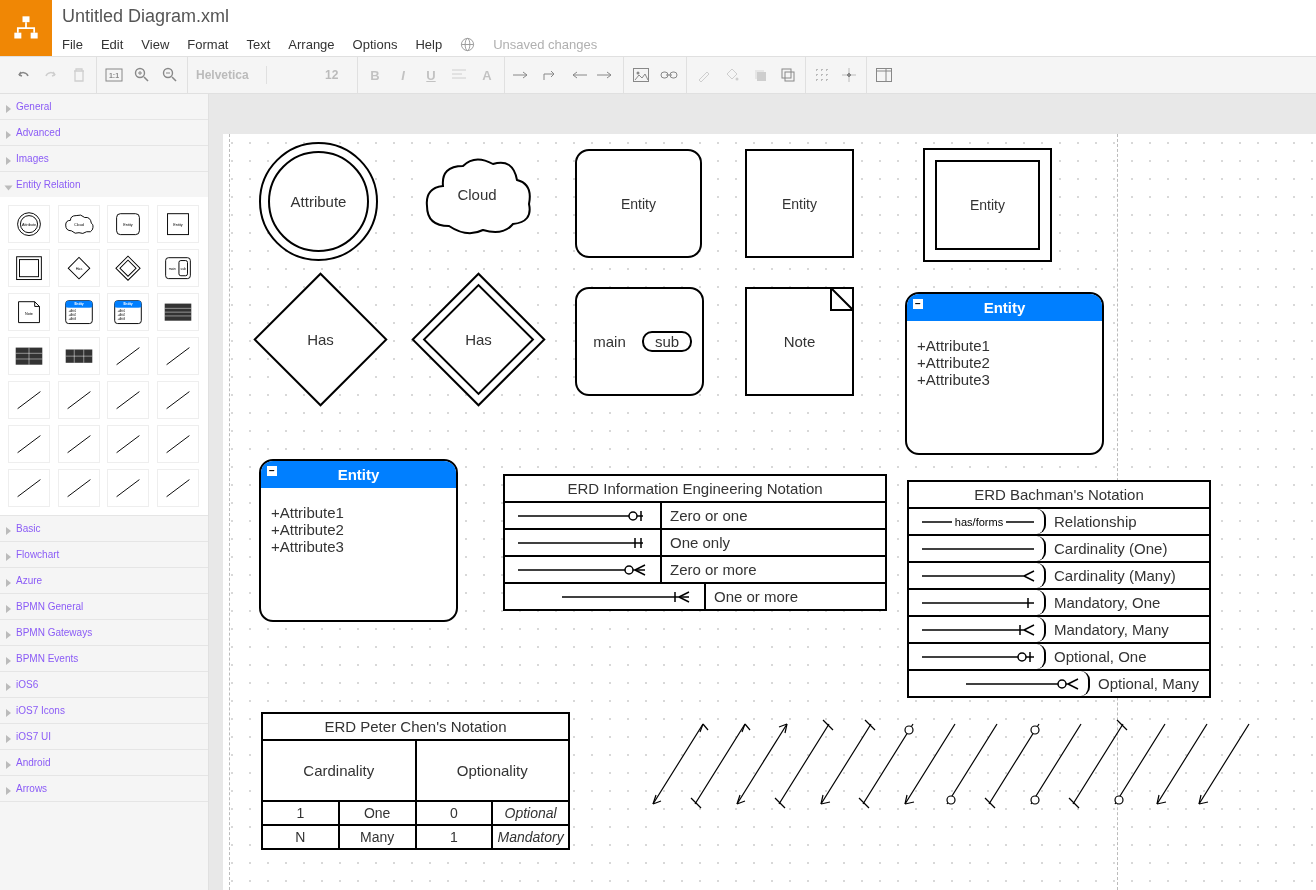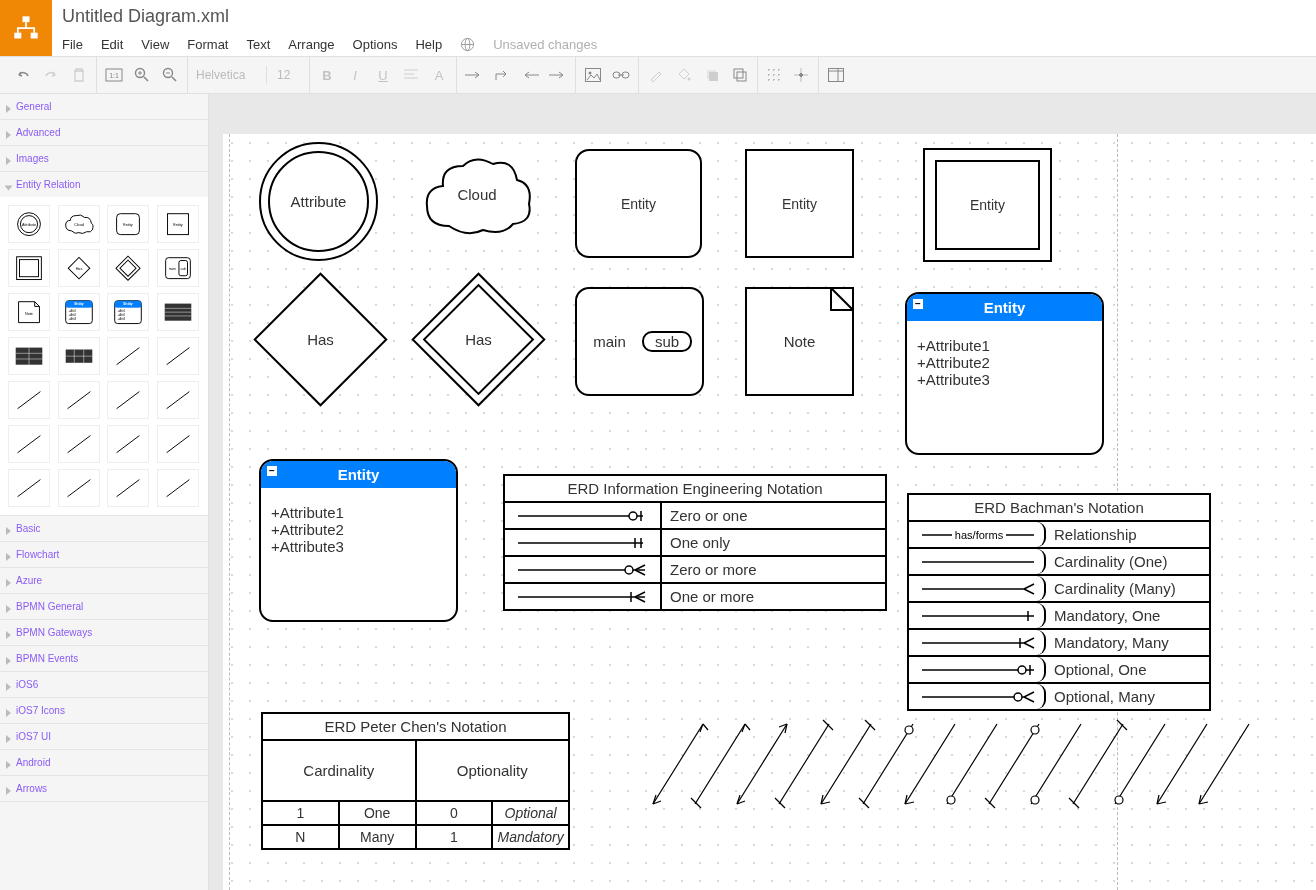--- a/index.html
+++ b/index.html
@@ -11,21 +11,21 @@
   .logo svg { width:28px; height:28px; }
   .title-area { padding:6px 10px 4px 10px; }
   .title { font-size:18px; color:#555; }
   .menubar { display:flex; gap:18px; padding-top:6px; align-items:center; }
   .menubar span.menu-item { cursor:pointer; color:#333; }
   .menubar .globe { width:15px; height:15px; color:#777; }
   .unsaved { color:#b0b0b0; }
 
   
   .toolbar { height:36px; background:#f5f5f5; border-bottom:1px solid #e0e0e0; display:flex; align-items:center; padding:0 6px; gap:0; }
-  .tb-group { display:flex; align-items:center; padding:0 8px; height:100%; border-right:1px solid #e0e0e0; gap:10px; }
+  .tb-group { display:flex; align-items:center; padding:0 8px; height:100%; border-right:1px solid #e0e0e0; gap:10px;font-weight:bold; }
   .tb-group:last-child { border-right:none; }
   .tb-btn { width:18px; height:18px; display:flex; align-items:center; justify-content:center; color:#666; cursor:pointer; }
   .tb-btn.dim { opacity:.35; }
   .tb-text { color:#bbb; font-size:12px; min-width:60px; }
 
   
   .main { flex:1; display:flex; min-height:0; }
   .sidebar { width:208px; background:#f5f5f5; border-right:1px solid #e0e0e0; overflow:auto; }
   .palette-section { border-bottom:1px solid #e5e5e5; }
   .palette-header { padding:7px 10px 7px 16px; font-size:10px; color:#8b5cf6; cursor:pointer; position:relative; }
@@ -70,25 +70,25 @@
 
   .entity-card { position:absolute; width:195px; left:682px; top:158px; border:2px solid #000; border-radius:14px; background:#fff; font-size:15px; overflow:hidden; }
   .entity-card .ec-title { background:#007fff; color:#fff; font-weight:bold; text-align:center; padding:5px 0; position:relative; }
   .entity-card .ec-title .minus { position:absolute; left:6px; top:5px; width:10px; height:10px; background:#fff; font-size:10px; line-height:9px; text-align:center; color:#000; }
   .entity-card .ec-body { padding:16px 10px; min-height:100px; }
   .entity-card.card2 { left:36px; top:325px; }
 
   .erd-table { position:absolute; background:#fff; border:2px solid #000; font-size:15px; }
   .erd-table .et-title { text-align:center; padding:4px 0; border-bottom:2px solid #000; }
   .erd-table .et-row { display:flex; border-bottom:2px solid #000; }
-  .erd-table .et-row:last-child { border-bottom:none; }
+  .erd-table .et-row:last-child { border-bottom:none;margin-left:44px; }
   .erd-table .et-line { flex:0 0 155px; border-right:2px solid #000; display:flex; align-items:center; justify-content:center; }
   .erd-table .et-label { flex:1; padding:4px 8px; }
   .erd-table.ie { left:280px; top:340px; width:380px; }
-  .erd-table.bachman { left:684px; top:359px; width:300px; }
+  .erd-table.bachman { left:684px; top:346px; width:300px; }
   .erd-table.bachman .et-line { flex:0 0 135px;border-radius:9px; }
   .erd-table.chen { left:38px; top:578px; width:305px; }
   .erd-table.chen .subhead { display:flex; border-bottom:2px solid #000; }
   .erd-table.chen .subhead div { flex:1; text-align:center; padding:21px 0; }
   .erd-table.chen .subhead div:first-child { border-right:2px solid #000; }
   .erd-table.chen .quad { display:flex; border-bottom:2px solid #000; }
   .erd-table.chen .quad:last-child { border-bottom:none; }
   .erd-table.chen .quad div { flex:1; text-align:center; padding:3px 0; border-right:2px solid #000; font-size:14px; }
   .erd-table.chen .quad div:last-child { border-right:none;font-style:italic; }
 
@@ -171,21 +171,21 @@
           <svg width="16" height="16" viewBox="0 0 16 16">
             <circle cx="6" cy="6" r="4.5" fill="none" stroke="#888" stroke-width="1.4"></circle>
             <line x1="10" y1="10" x2="14" y2="14" stroke="#888" stroke-width="1.6"></line>
             <line x1="4" y1="6" x2="8" y2="6" stroke="#888"></line>
           </svg>
         </span>
     </div>
     <div class="tb-group">
       <span class="tb-text">Helvetica</span>
       <span style="width:1px;height:18px;background:#e0e0e0;"></span>
-      <span class="tb-text" style="min-width:24px;">12</span>
+      <span class="tb-text" style="min-width:24px;margin-left:48px;">12</span>
     </div>
     <div class="tb-group">
       <span class="tb-btn dim">
           <b>B</b>
         </span>
       <span class="tb-btn dim">
           <i>I</i>
         </span>
       <span class="tb-btn dim">
           <u>U</u>

